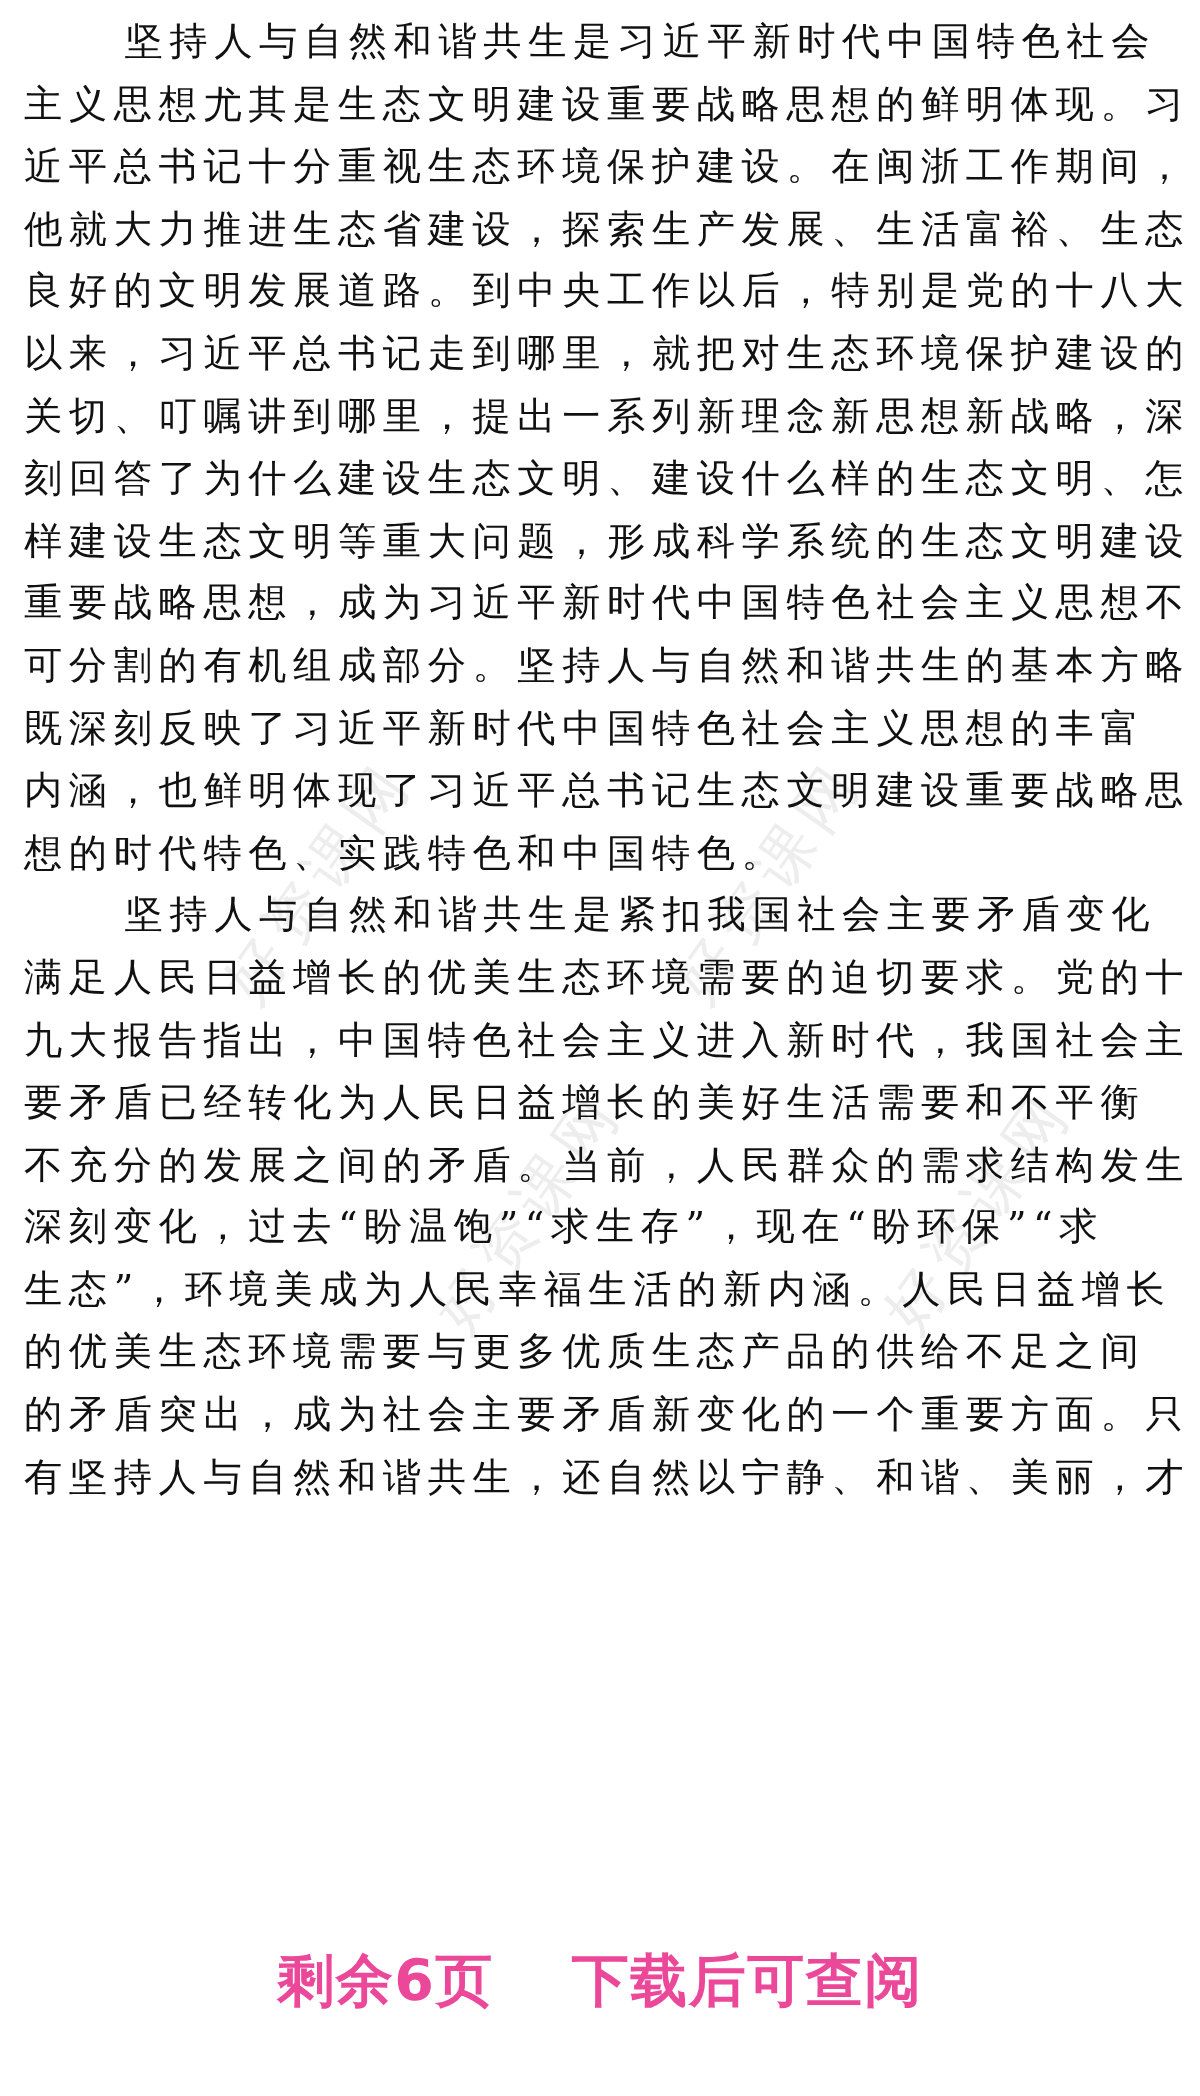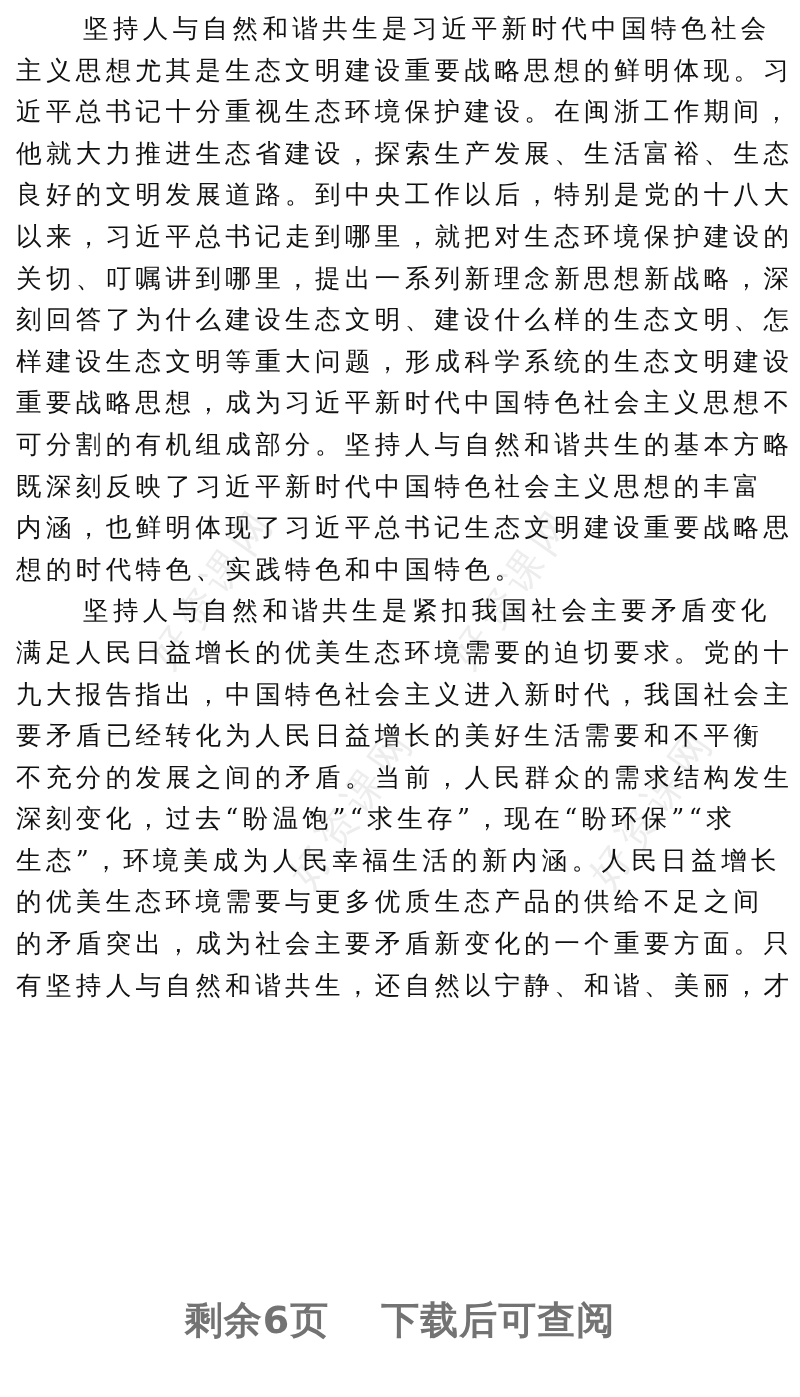--- a/index.html
+++ b/index.html
@@ -8,21 +8,21 @@
     .page { position: absolute; left: 0; top: 0; width: 800px; height: 1397px; }
     .lines { position: absolute; left: 16px; top: 8px; width: 790px; }
     .line { height: 41.6px; line-height: 41.6px; font-size: 25.5px; white-space: nowrap;
             letter-spacing: 4.4px; }
     .line.indent { padding-left: 67px; }
     .watermark { position: absolute; color: rgba(190,190,190,0.28); font-size: 40px;
                  font-family: "DejaVu Sans", sans-serif; transform: rotate(-55deg);
                  white-space: nowrap; pointer-events: none; letter-spacing: 6px; }
     .footer { position: absolute; left: 0; top: 1295px; width: 800px; text-align: center;
               font-family: "DejaVu Sans", sans-serif; font-weight: bold; font-size: 38px;
-              color: #737373; letter-spacing: 1px; }
+              color: #ec4899; letter-spacing: 1px; }
     .footer .gap { display: inline-block; width: 52px; }
   </style>
 </head>
 <body>
 
 <div class="page">
 
   <div class="watermark" style="left:120px; top:560px;">好资课网</div>
   <div class="watermark" style="left:420px; top:560px;">好资课网</div>
   <div class="watermark" style="left:260px; top:780px;">好资课网</div>

